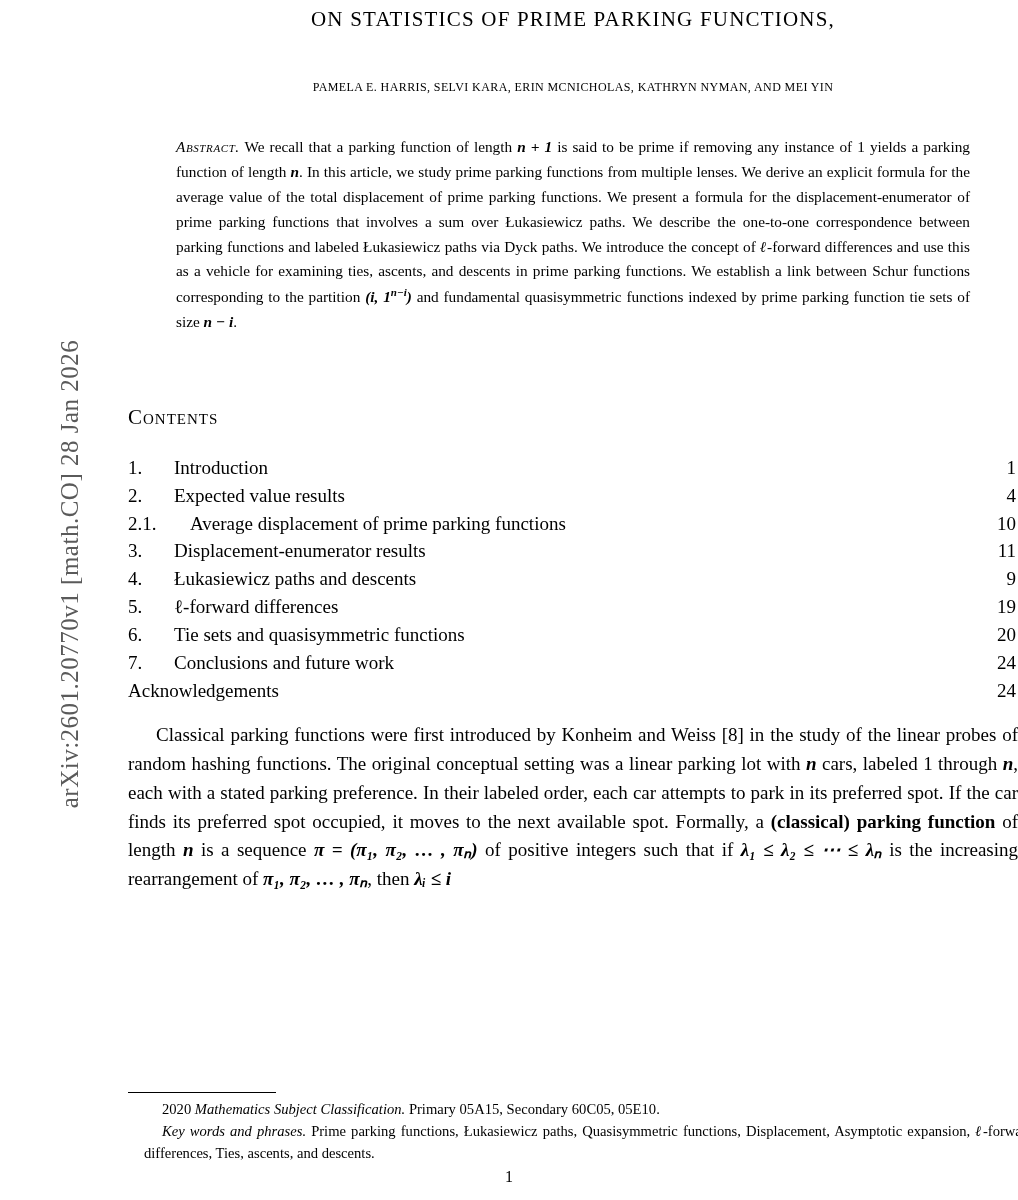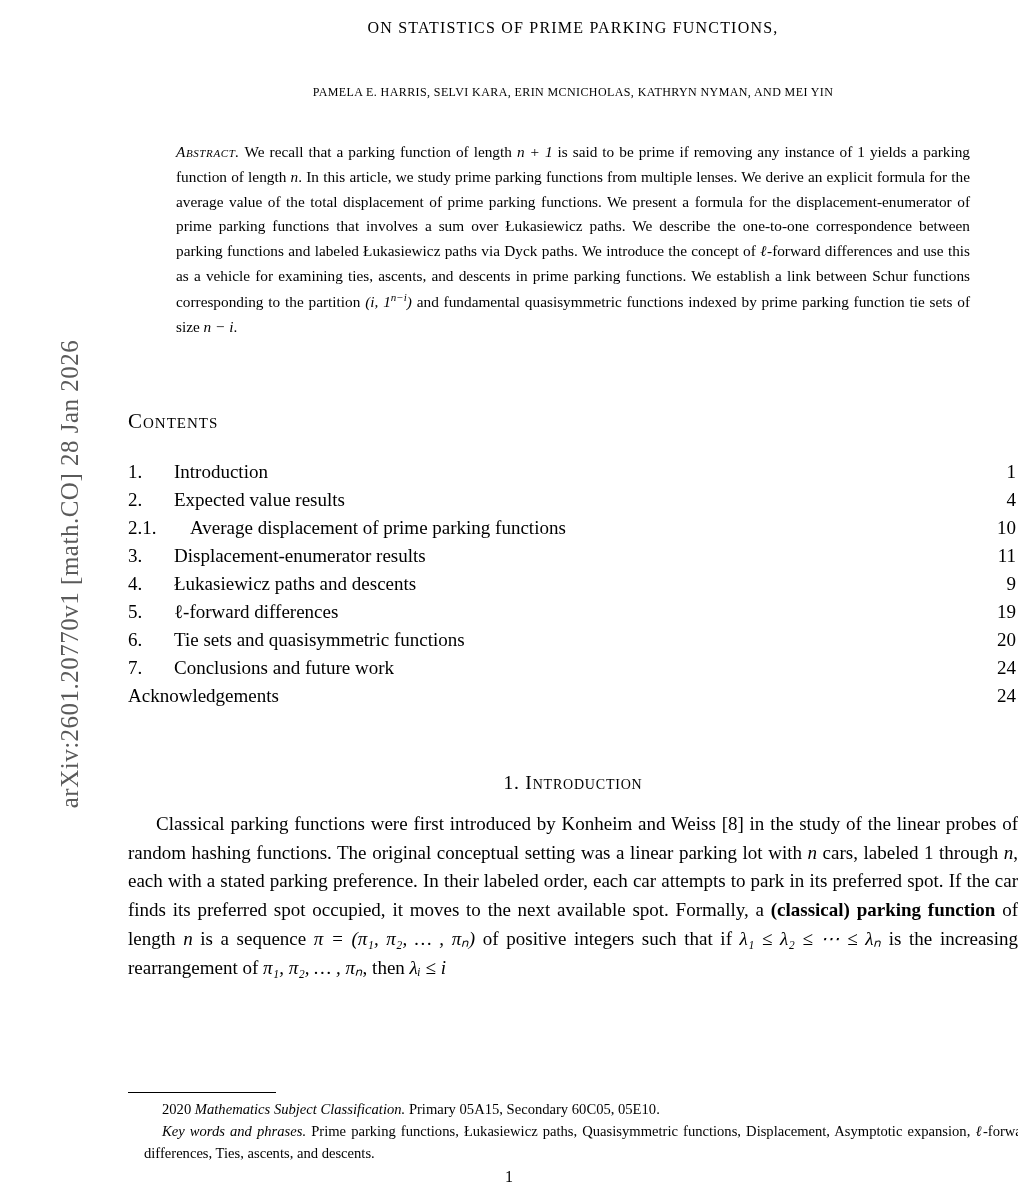--- a/index.html
+++ b/index.html
@@ -37,25 +37,25 @@
     text-align: center;
   }
   .content {
     position: absolute;
     left: 128px;
     top: 0;
     width: 890px;
   }
   .title {
     text-align: center;
-    font-size: 16px;
+    font-size: 21px;
     letter-spacing: 1.2px;
     line-height: 1.45;
     margin: 0;
-    padding-top: 16px;
+    padding-top: 4px;
     font-weight: normal;
     font-variant: small-caps;
   }
   .title-line {
     display: block;
     white-space: nowrap;
   }
   .authors {
     text-align: center;
     font-size: 12px;
@@ -155,21 +155,21 @@
   }
   .pagenum {
     position: absolute;
     top: 1168px;
     left: 0;
     width: 1018px;
     text-align: center;
     font-size: 16px;
   }
   i, .it { font-style: italic; }
-  .math { font-style: italic; font-family: "Liberation Serif", serif; }
+  .math { font-style: italic; font-family: "Liberation Serif", serif; font-weight: bold; }
   sup { font-size: 0.72em; }
   b { font-weight: bold; }
 </style>
 </head>
 <body>
 
 <div class="page">
 
   <div class="arxiv-stamp">arXiv:2601.20770v1  [math.CO]  28 Jan 2026</div>
 
@@ -240,21 +240,20 @@
 
       <div class="toc-row noindent">
         <span class="toc-num" style="width:0"></span>
         <span class="toc-label">Acknowledgements</span>
         <span class="toc-page">24</span>
       </div>
 
 
     </div>
 
-    <div class="section-heading">1. Introduction</div>
 
     <div class="body-par">
       <span class="indent"></span><span>Classical parking functions were first introduced by Konheim and Weiss [8] in the study of the linear probes of random hashing functions. The original conceptual setting was a linear parking lot with </span><span class="math">n</span><span> cars, labeled 1 through </span><span class="math">n</span><span>, each with a stated parking preference. In their labeled order, each car attempts to park in its preferred spot. If the car finds its preferred spot occupied, it moves to the next available spot. Formally, a </span><b>(classical) parking function</b><span> of length </span><span class="math">n</span><span> is a sequence </span><span class="math">π = (π₁, π₂, … , πₙ)</span><span> of positive integers such that if </span><span class="math">λ₁ ≤ λ₂ ≤ ⋯ ≤ λₙ</span><span> is the increasing rearrangement of </span><span class="math">π₁, π₂, … , πₙ</span><span>, then </span><span class="math">λᵢ ≤ i</span>
     </div>
 
   </div>
 
   <div class="footnote-rule"></div>
 
   <div class="footnotes">

